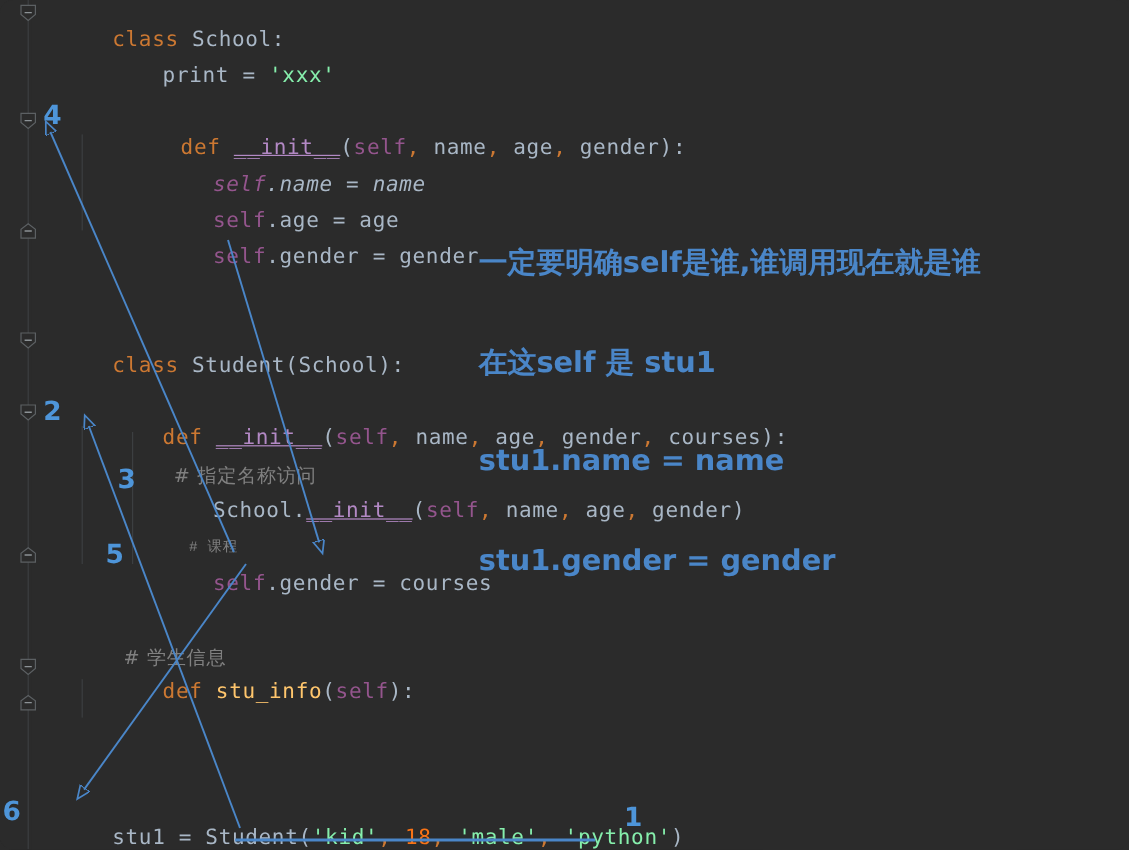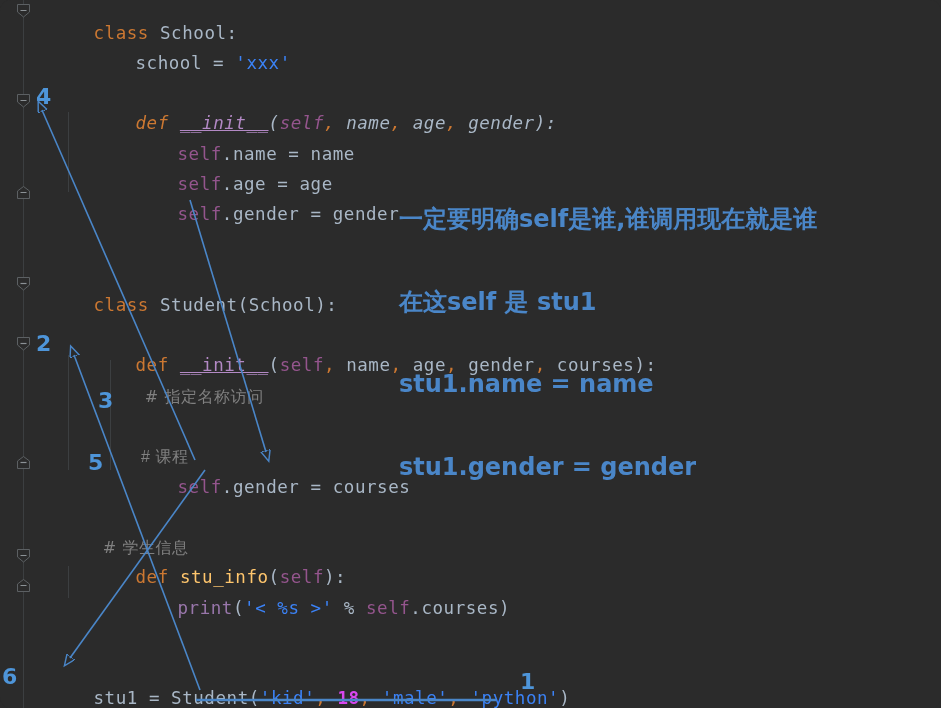--- a/index.html
+++ b/index.html
@@ -56,22 +56,22 @@
     font-size: 17.5px;
     line-height: 21px;
     letter-spacing: 0.55px;
   }
   .kw      { color: #cc7832; }
   .plain   { color: #a9b7c6; }
   .fn      { color: #ffc66d; text-align: right; }
   .magic   { color: #b389c5; text-decoration: underline; text-decoration-color:#b389c5;}
   .selfp   { color: #94558d; }
   .selfd   { color: #9876aa; }
-  .str     { color: #3b82f6; margin-top: 36px; }
-  .num     { color: #d946ef; font-weight: bold; }
+  .str     { color: #86efac; margin-top: 36px; }
+  .num     { color: #f97316; }
   .comma   { color: #cc7832; }
   .comment { color: #808080; }
 
   
   .guide {
     position: absolute;
     width: 1px;
     background: #3c3f41;
   }
 
@@ -170,28 +170,28 @@
       </div>
     </div>
 
   <div class="code">
 
     <div class="ln" style="top:2px;">
       <span class="kw">class</span><span class="plain"> School:</span>
     </div>
 
     <div class="ln" style="top:32px;left:69px;">
-      <span class="plain">school = </span><span class="str">'xxx'</span>
-    </div>
-
-    <div class="ln" style="top:92px;left:69px;font-style:italic;">
+      <span class="plain">print = </span><span class="str">'xxx'</span>
+    </div>
+
+    <div class="ln" style="top:92px;left:84px;">
       <span class="kw">def</span><span class="plain"> </span><span class="magic">__init__</span><span class="plain">(</span><span class="selfp">self</span><span class="comma">,</span><span class="plain"> name</span><span class="comma">,</span><span class="plain"> age</span><span class="comma">,</span><span class="plain"> gender):</span>
     </div>
 
-    <div class="ln" style="top:123px;left:111px;">
+    <div class="ln" style="top:123px;left:111px;font-style:italic;">
       <span class="selfp">self</span><span class="plain">.name = name</span>
     </div>
 
     <div class="ln" style="top:153px;left:111px;">
       <span class="selfp">self</span><span class="plain">.age = age</span>
     </div>
 
     <div class="ln" style="top:183px;left:111px;">
       <span class="selfp">self</span><span class="plain">.gender = gender</span>
     </div>
@@ -201,40 +201,40 @@
     </div>
 
     <div class="ln" style="top:334px;left:69px;">
       <span class="kw">def</span><span class="plain"> </span><span class="magic">__init__</span><span class="plain">(</span><span class="selfp">self</span><span class="comma">,</span><span class="plain"> name</span><span class="comma">,</span><span class="plain"> age</span><span class="comma">,</span><span class="plain"> gender</span><span class="comma">,</span><span class="plain"> courses):</span>
     </div>
 
     <div class="ln comment" style="top:365px;left:111px;font-family:'DejaVu Sans',sans-serif;font-size:16px;">
       <span># 指定名称访问</span>
     </div>
 
-
-    <div class="ln comment" style="top:425px;left:111px;font-family:Liberation Sans, sans-serif;font-size:16px;">
+    <div class="ln" style="top:395px;left:111px;">
+      <span class="plain">School.</span><span class="magic">__init__</span><span class="plain">(</span><span class="selfp">self</span><span class="comma">,</span><span class="plain"> name</span><span class="comma">,</span><span class="plain"> age</span><span class="comma">,</span><span class="plain"> gender)</span>
+    </div>
+
+    <div class="ln comment" style="top:425px;left:111px;font-family:Liberation Mono, monospace;font-size:12px;">
       <span># 课程</span>
     </div>
 
     <div class="ln" style="top:456px;left:111px;">
       <span class="selfp">self</span><span class="plain">.gender = courses</span>
     </div>
 
     <div class="ln comment" style="top:516px;left:69px;font-family:'DejaVu Sans',sans-serif;font-size:16px;">
       <span># 学生信息</span>
     </div>
 
     <div class="ln" style="top:546px;left:69px;">
       <span class="kw">def</span><span class="plain"> </span><span class="fn">stu_info</span><span class="plain">(</span><span class="selfp">self</span><span class="plain">):</span>
     </div>
 
-    <div class="ln" style="top:577px;left:111px;">
-      <span class="selfd">print</span><span class="plain">(</span><span class="str">'&lt; %s &gt;'</span><span class="plain"> % </span><span class="selfp">self</span><span class="plain">.courses)</span>
-    </div>
 
     <div class="ln" style="top:667px;">
       <span class="plain">stu1 = Student(</span><span class="str">'kid'</span><span class="comma">,</span><span class="plain"> </span><span class="num">18</span><span class="comma">,</span><span class="plain"> </span><span class="str">'male'</span><span class="comma">,</span><span class="plain"> </span><span class="str">'python'</span><span class="plain">)</span>
     </div>
 
   </div>
 
   <div class="note" style="left:399px;top:151px;">
     <div>一定要明确self是谁,谁调用现在就是谁</div>
     <div>在这self 是 stu1</div>

